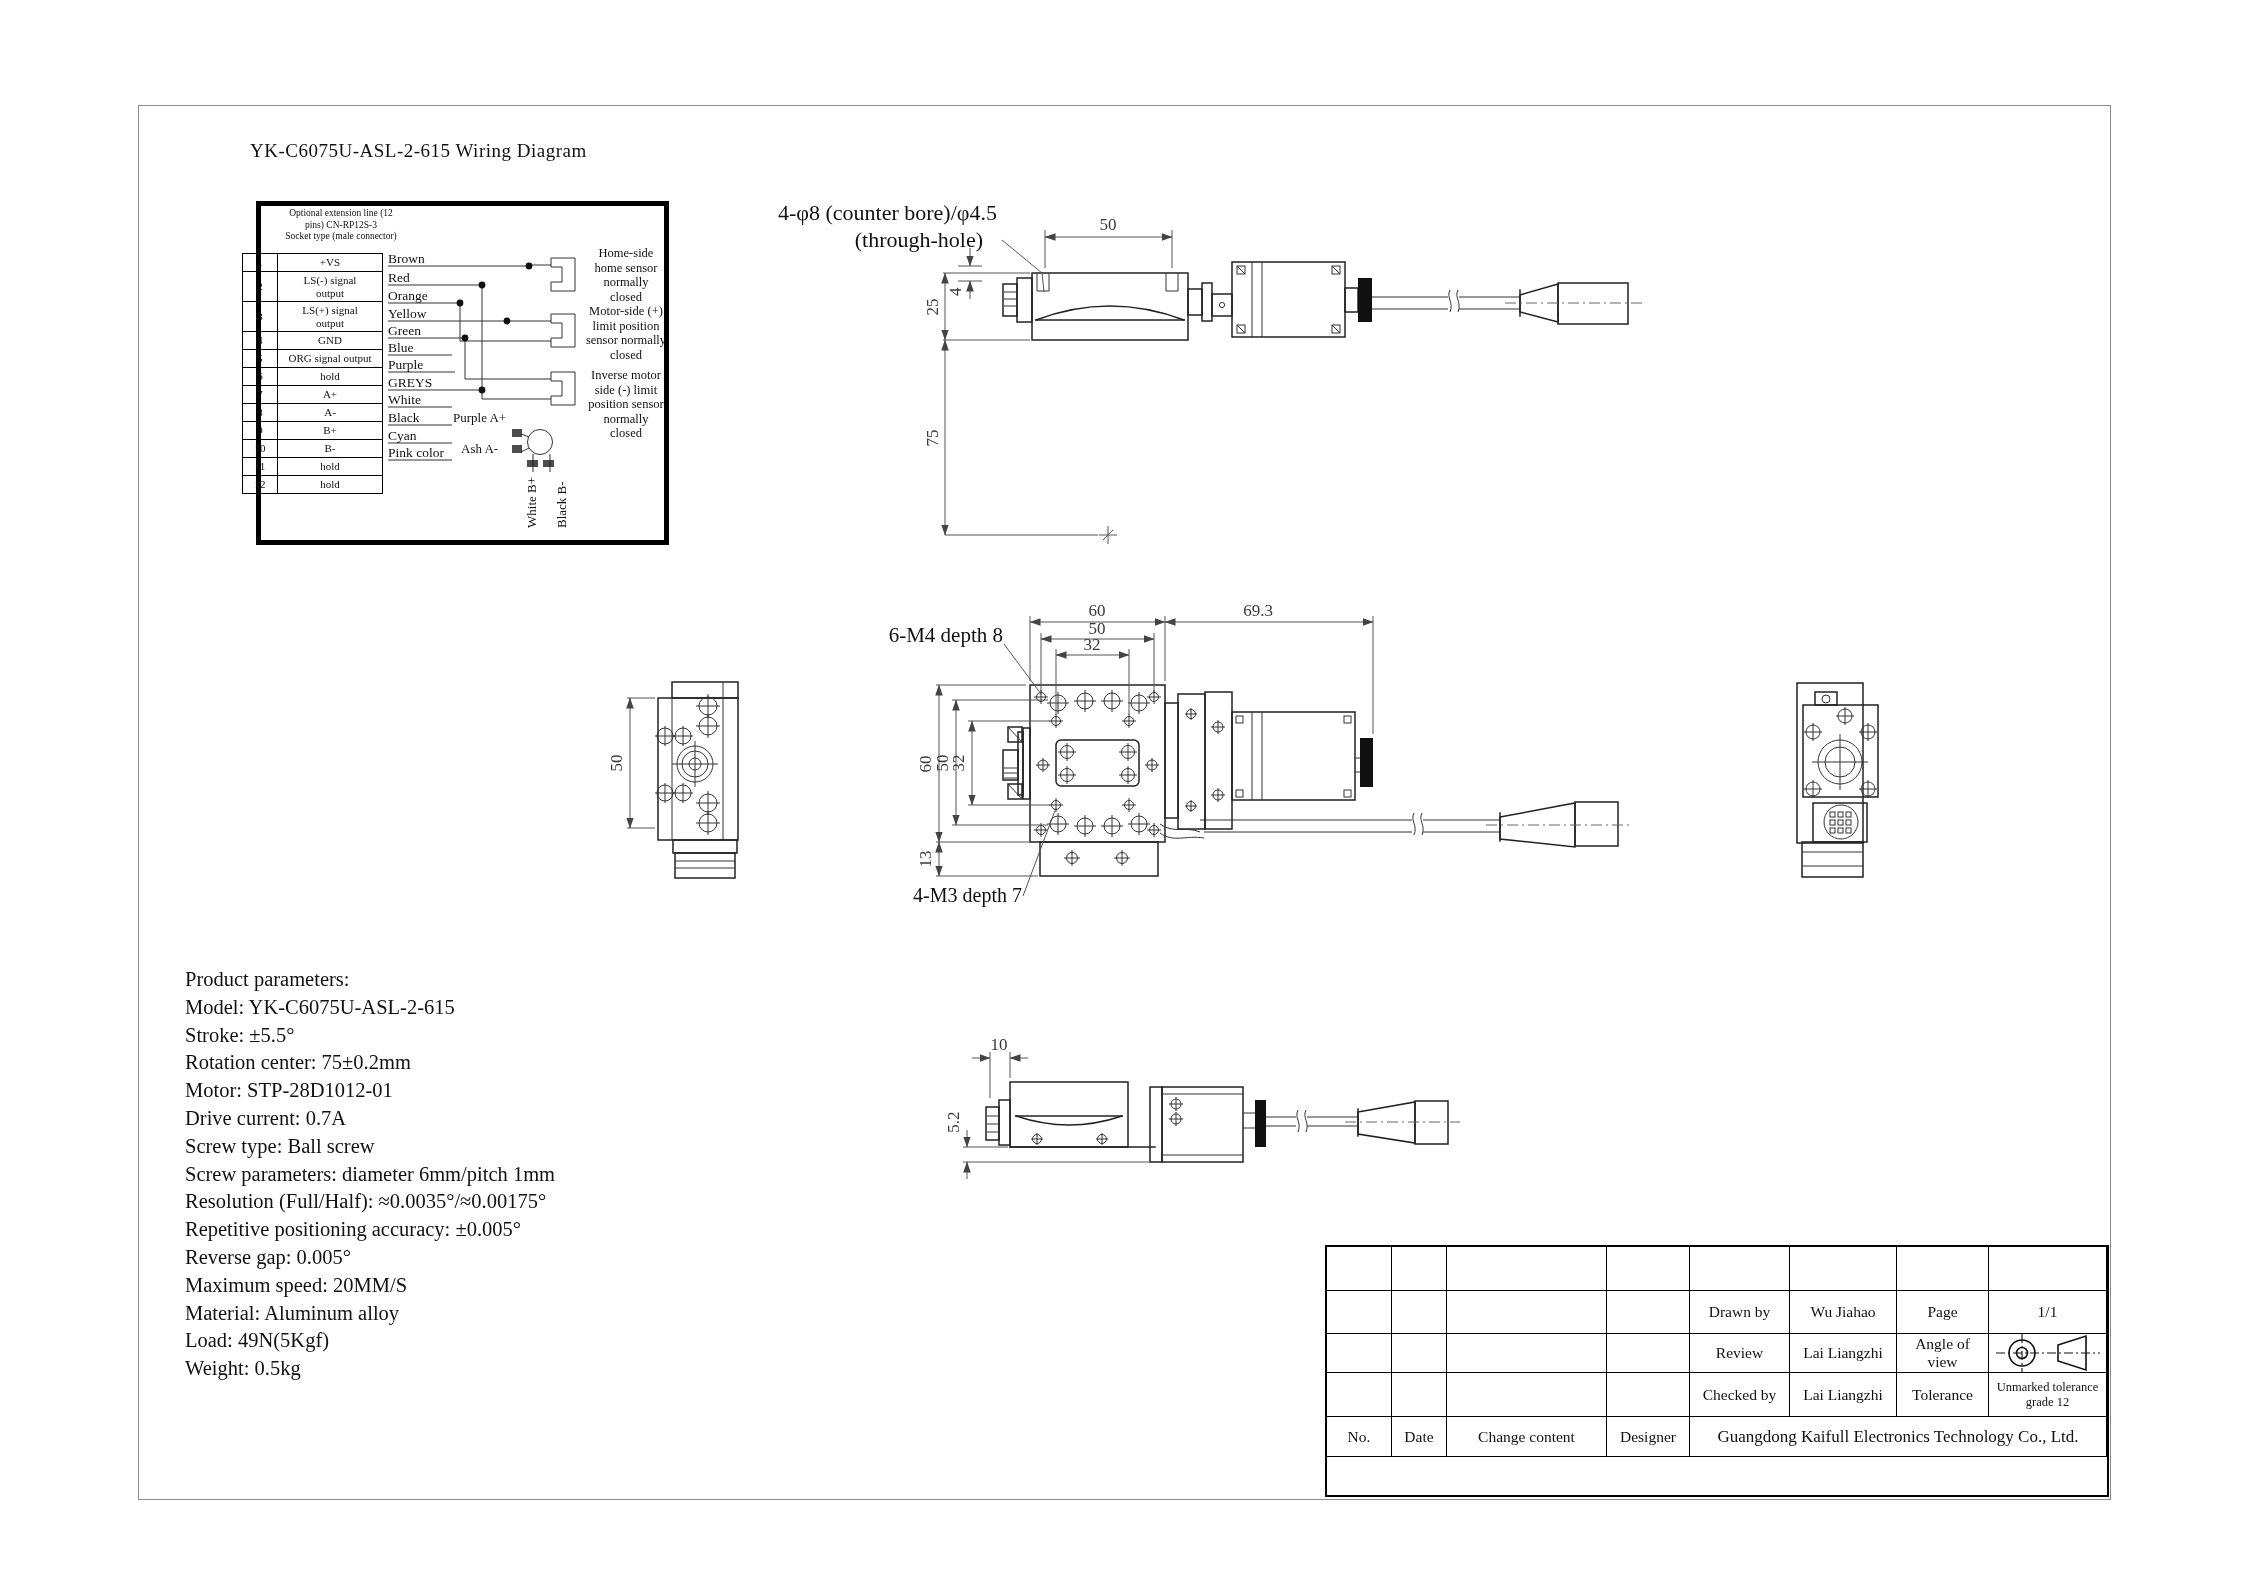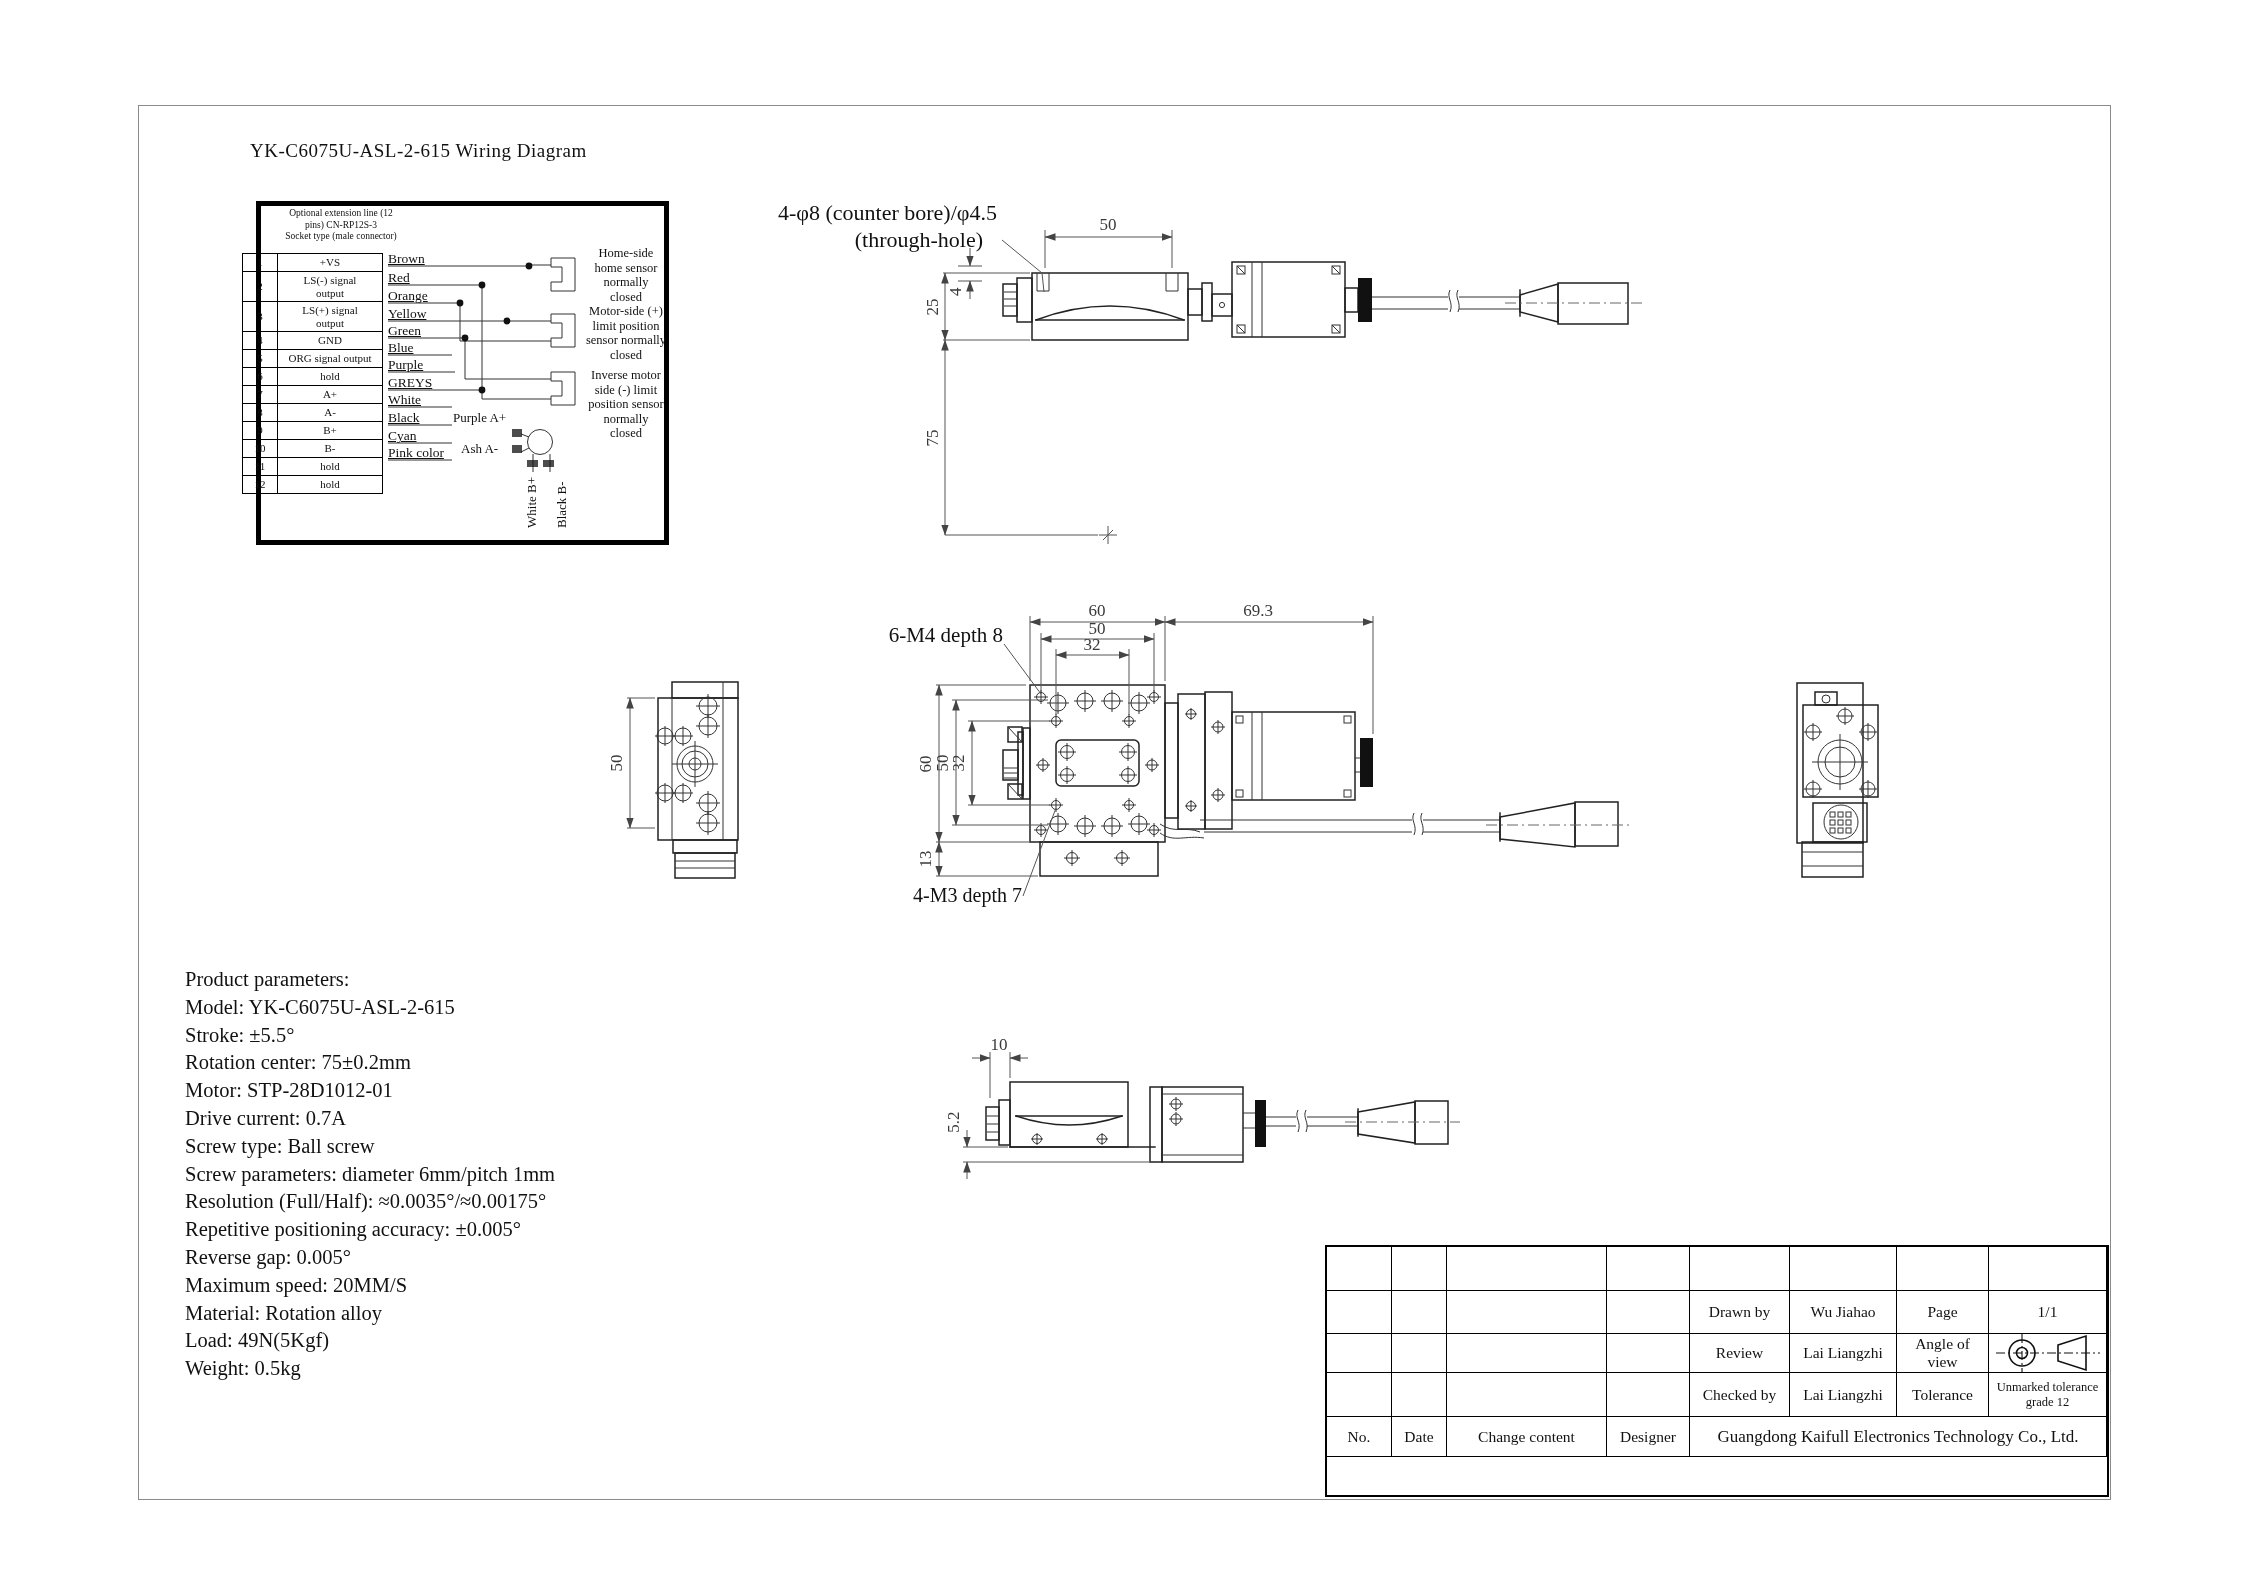--- a/index.html
+++ b/index.html
@@ -9,21 +9,21 @@
   #main-svg{left:0;top:0;}
   #wiring-title{left:250px;top:140px;font-size:19px;letter-spacing:0.5px;white-space:nowrap;}
   #wiring-box{left:256px;top:201px;width:403px;height:334px;border:5px solid #000;}
   #wiring-note{left:263px;top:208px;width:156px;font-size:9.5px;line-height:11.5px;text-align:center;}
   #pin-table{left:242px;top:253px;border-collapse:collapse;}
   #pin-table td{border:1.4px solid #000;font-size:11px;text-align:center;padding:0;line-height:1.15;}
   #pin-table td.c-no{width:34px;}
   #pin-table td.c-name{width:104px;white-space:pre-line;}
   #pin-table tr.r1 td{height:17px;}
   #pin-table tr.r2 td{height:29px;}
-  .wire-label{left:388px;height:16px;font-size:13.5px;white-space:nowrap;text-decoration:underline;}
+  .wire-label{left:388px;height:16px;font-size:13.5px;white-space:nowrap;}
   .sensor-label{left:578px;width:96px;font-size:12.5px;line-height:14.5px;text-align:center;}
   .lead-label{font-size:13px;white-space:nowrap;}
   .lead-vert{transform:rotate(-90deg);transform-origin:0 0;}
   #params{left:185px;top:966px;font-size:20.5px;line-height:27.8px;white-space:nowrap;}
   
   #title-block{left:1325px;top:1245px;width:780px;height:248px;display:grid;
     grid-template-columns:65px 55px 160px 83px 100px 107px 92px 118px;
     grid-template-rows:44px 43px 39px 44px 40px 38px;
     border:2.5px solid #000;box-sizing:content-box;}
   #title-block .cell{border-right:1.4px solid #000;border-bottom:1.4px solid #000;
@@ -615,21 +615,21 @@
   <div>Stroke: ±5.5°</div>
   <div>Rotation center: 75±0.2mm</div>
   <div>Motor: STP-28D1012-01</div>
   <div>Drive current: 0.7A</div>
   <div>Screw type: Ball screw</div>
   <div>Screw parameters: diameter 6mm/pitch 1mm</div>
   <div>Resolution (Full/Half): ≈0.0035°/≈0.00175°</div>
   <div>Repetitive positioning accuracy: ±0.005°</div>
   <div>Reverse gap: 0.005°</div>
   <div>Maximum speed: 20MM/S</div>
-  <div>Material: Rotation alloy</div>
+  <div>Material: Aluminum alloy</div>
   <div>Load: 49N(5Kgf)</div>
   <div>Weight: 0.5kg</div>
 </div>
 
 <div class="abs" id="title-block">
 
   <div class="cell"></div>
   <div class="cell"></div>
   <div class="cell"></div>
   <div class="cell"></div>

